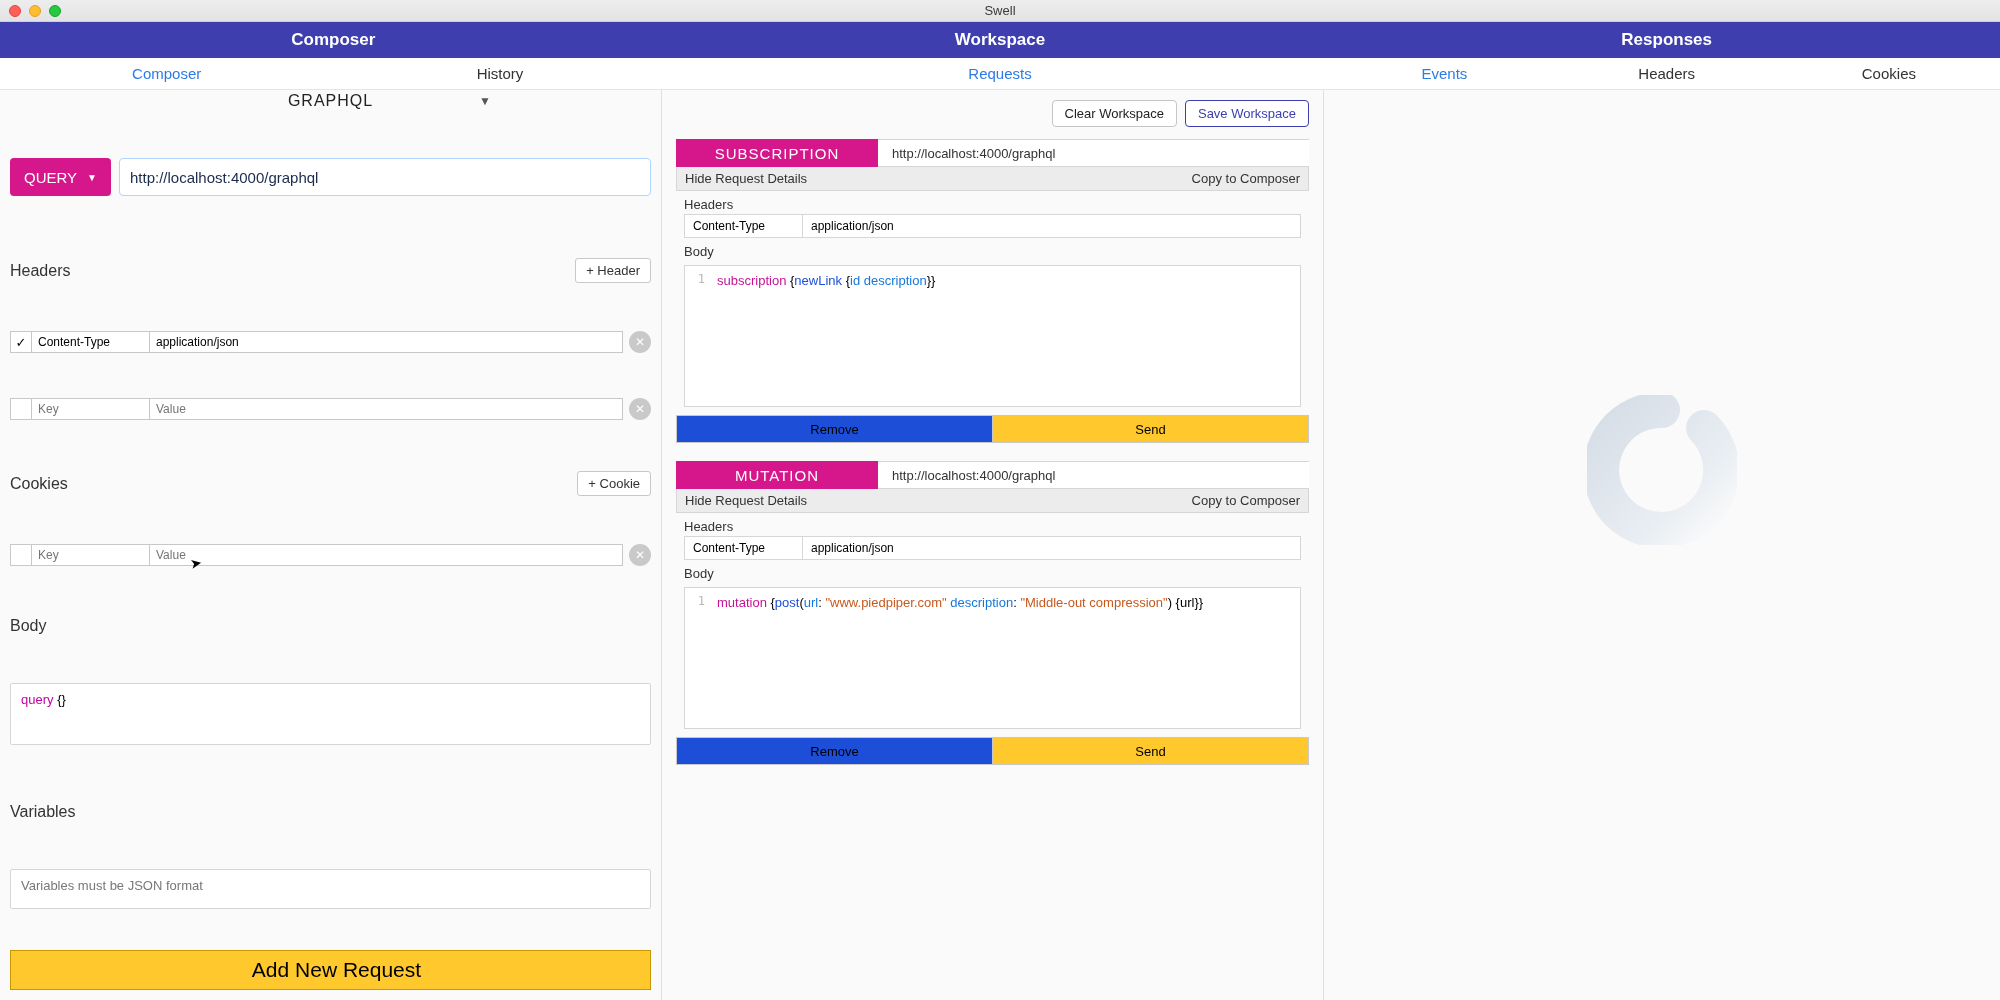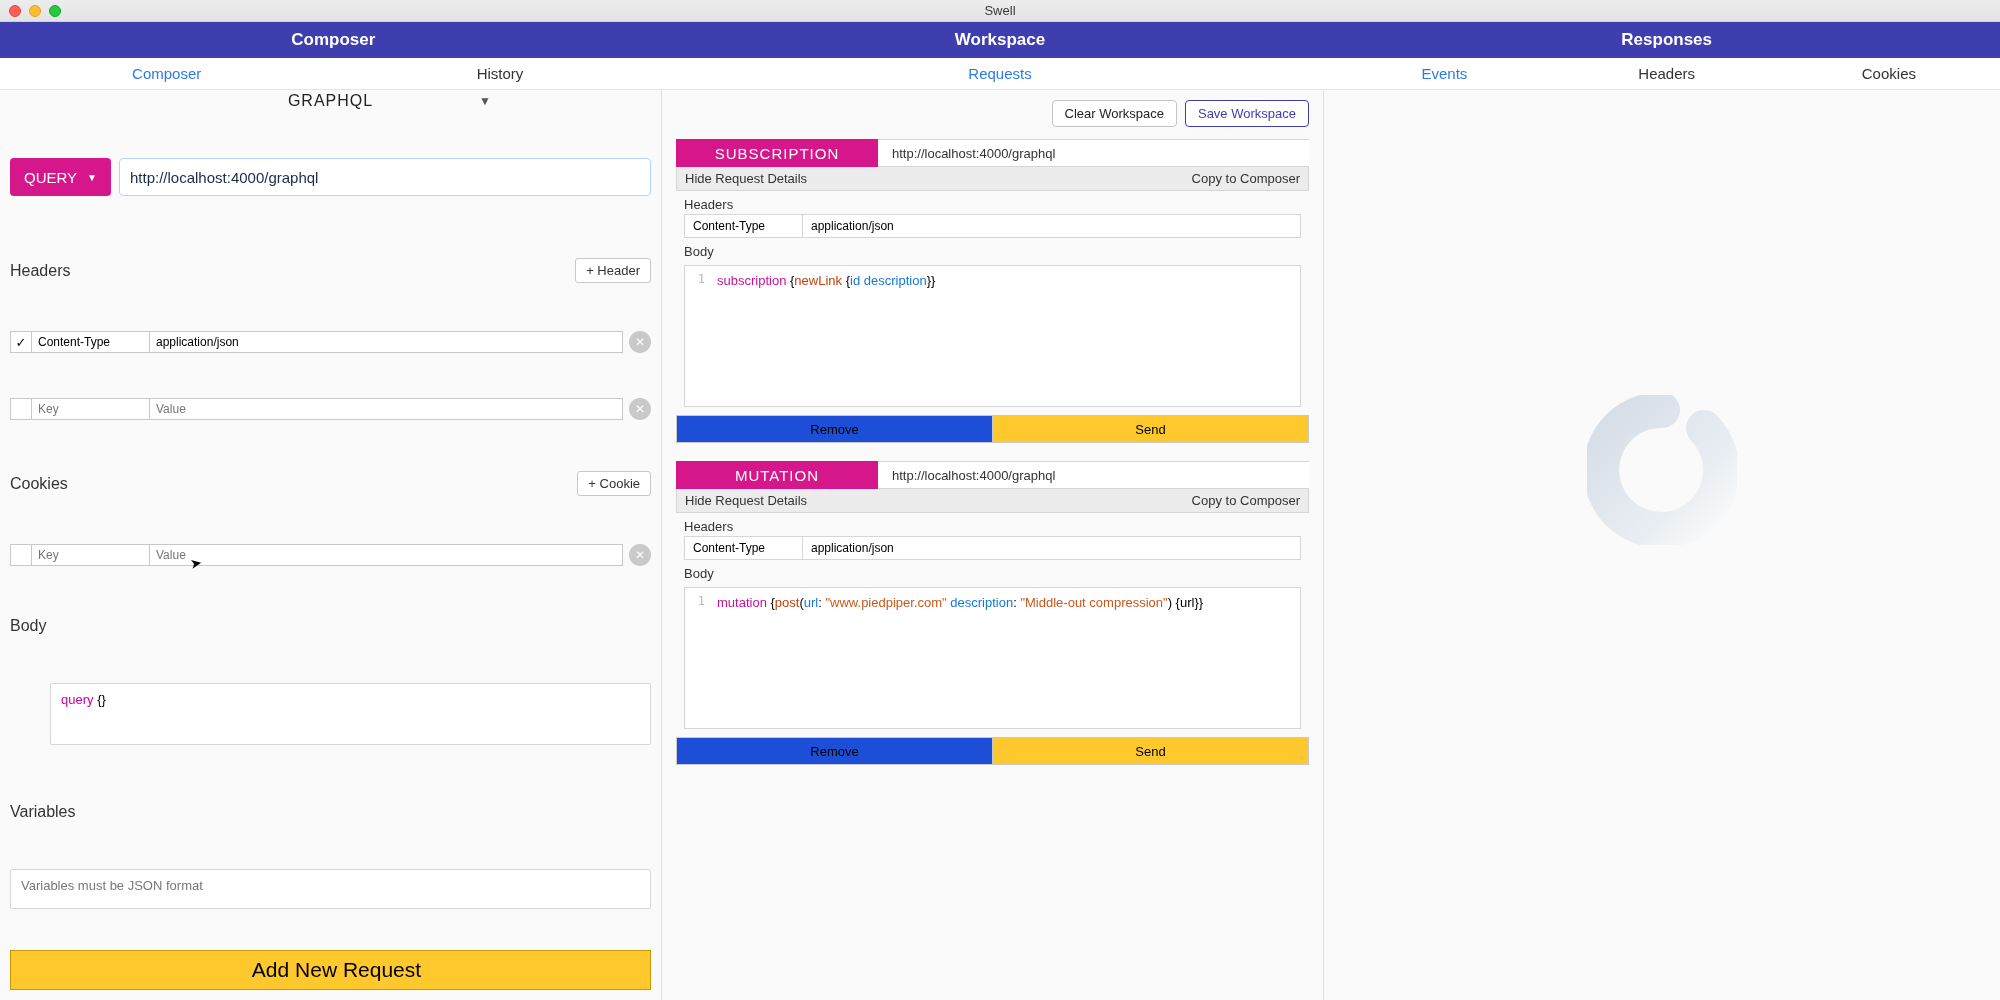--- a/index.html
+++ b/index.html
@@ -45,21 +45,21 @@
   .small-btn { background: #fff; border: 1px solid #c8c8c8; border-radius: 3px; font-size: 13px; padding: 4px 10px; cursor: pointer; color: #333; }
 
   .kv-row { display: flex; align-items: stretch; height: 26px; margin-bottom: 1px; }
   .kv-check { width: 22px; border: 1px solid #c8c8c8; display: flex; align-items: center; justify-content: center; font-size: 13px; background: #fff; }
   .kv-key { width: 118px; border: 1px solid #c8c8c8; border-left: none; padding: 0 6px; font-size: 12px; background: #fff; display: flex; align-items: center; }
   .kv-val { flex: 1 1 0; border: 1px solid #c8c8c8; border-left: none; padding: 0 6px; font-size: 12px; background: #fff; display: flex; align-items: center; }
   .kv-key input, .kv-val input { border: none; outline: none; width: 100%; font-size: 12px; background: transparent; }
   .kv-x { width: 22px; height: 22px; margin-left: 6px; align-self: center; border-radius: 50%; background: #c9c9c9; color: #fff; display: flex; align-items: center; justify-content: center; font-size: 12px; cursor: pointer; }
 
   .codebox { border: 1px solid #d6d6d6; background: #fff; border-radius: 2px; padding: 8px 10px; font-family: "Menlo", monospace; font-size: 13px; }
-  .codebox.body { height: 194px; margin-left: 40px; }
+  .codebox.body { height: 194px; }
   .codebox.vars { height: 106px; }
   .codebox .placeholder { color: #777; }
   .tok-kw { color: #c400a6; }
 
   .cursor { position: absolute; left: 190px; top: 465px; font-size: 14px; color: #000; transform: rotate(-10deg); pointer-events: none; }
 
   .addnew { position: absolute; left: 10px; right: 10px; bottom: 10px; height: 40px; background: #ffc92d; border: 1px solid #c79700; color: #000000; font-size: 21px; cursor: pointer; padding-left: 12px; }
 
   
   .ws-actions { display: flex; justify-content: flex-end; gap: 8px; margin-bottom: 12px; }
@@ -73,21 +73,21 @@
   .req-card .card-sub { display: flex; justify-content: space-between; font-size: 13px; padding: 4px 8px; background: #ececec; border: 1px solid #d6d6d6; border-top: none; color: #333; }
   .req-card .card-sub span { cursor: pointer; }
   .req-card .inner-label { font-size: 13px; color: #333; padding: 6px 8px 2px 8px; }
   .req-card .kv-static { display: flex; border: 1px solid #d6d6d6; margin: 0 8px; }
   .req-card .kv-static > div:first-child { width: 118px; padding: 4px 8px; font-size: 12px; border-right: 1px solid #d6d6d6; background: #fff; }
   .req-card .kv-static > div:last-child { flex: 1 1 0; padding: 4px 8px; font-size: 12px; background: #fff; }
   .req-card .body-area { border: 1px solid #d6d6d6; margin: 4px 8px 0 8px; background: #fff; height: 142px; display: flex; }
   .req-card .gutter { width: 28px; text-align: right; padding: 6px 8px 0 0; color: #b8b8b8; font-family: "Menlo", monospace; font-size: 12px; }
   .req-card .code { flex: 1 1 0; padding: 6px 4px; font-family: "Menlo", monospace; font-size: 13px; white-space: pre-wrap; word-break: break-word; line-height: 1.35; }
   .tok-m { color: #c51493; }
-  .tok-f { color: #c2410c; }
+  .tok-f { color: #1d4ed8; }
   .tok-a { color: #1577d9; }
   .tok-s { color: #c5591f; }
   .req-actions { display: flex; margin-top: 8px; }
   .req-actions button { flex: 1 1 0; height: 28px; font-size: 13px; border: 1px solid #c8c8c8; cursor: pointer; }
   .req-actions .remove { background: #1d4ed8; }
   .req-actions .send { background: #ffc92d; border-left: none; }
 
   
   .spinner-wrap { position: absolute; left: 50%; top: 42%; transform: translate(-50%, -50%); }
   .spinner { width: 150px; height: 150px; }

